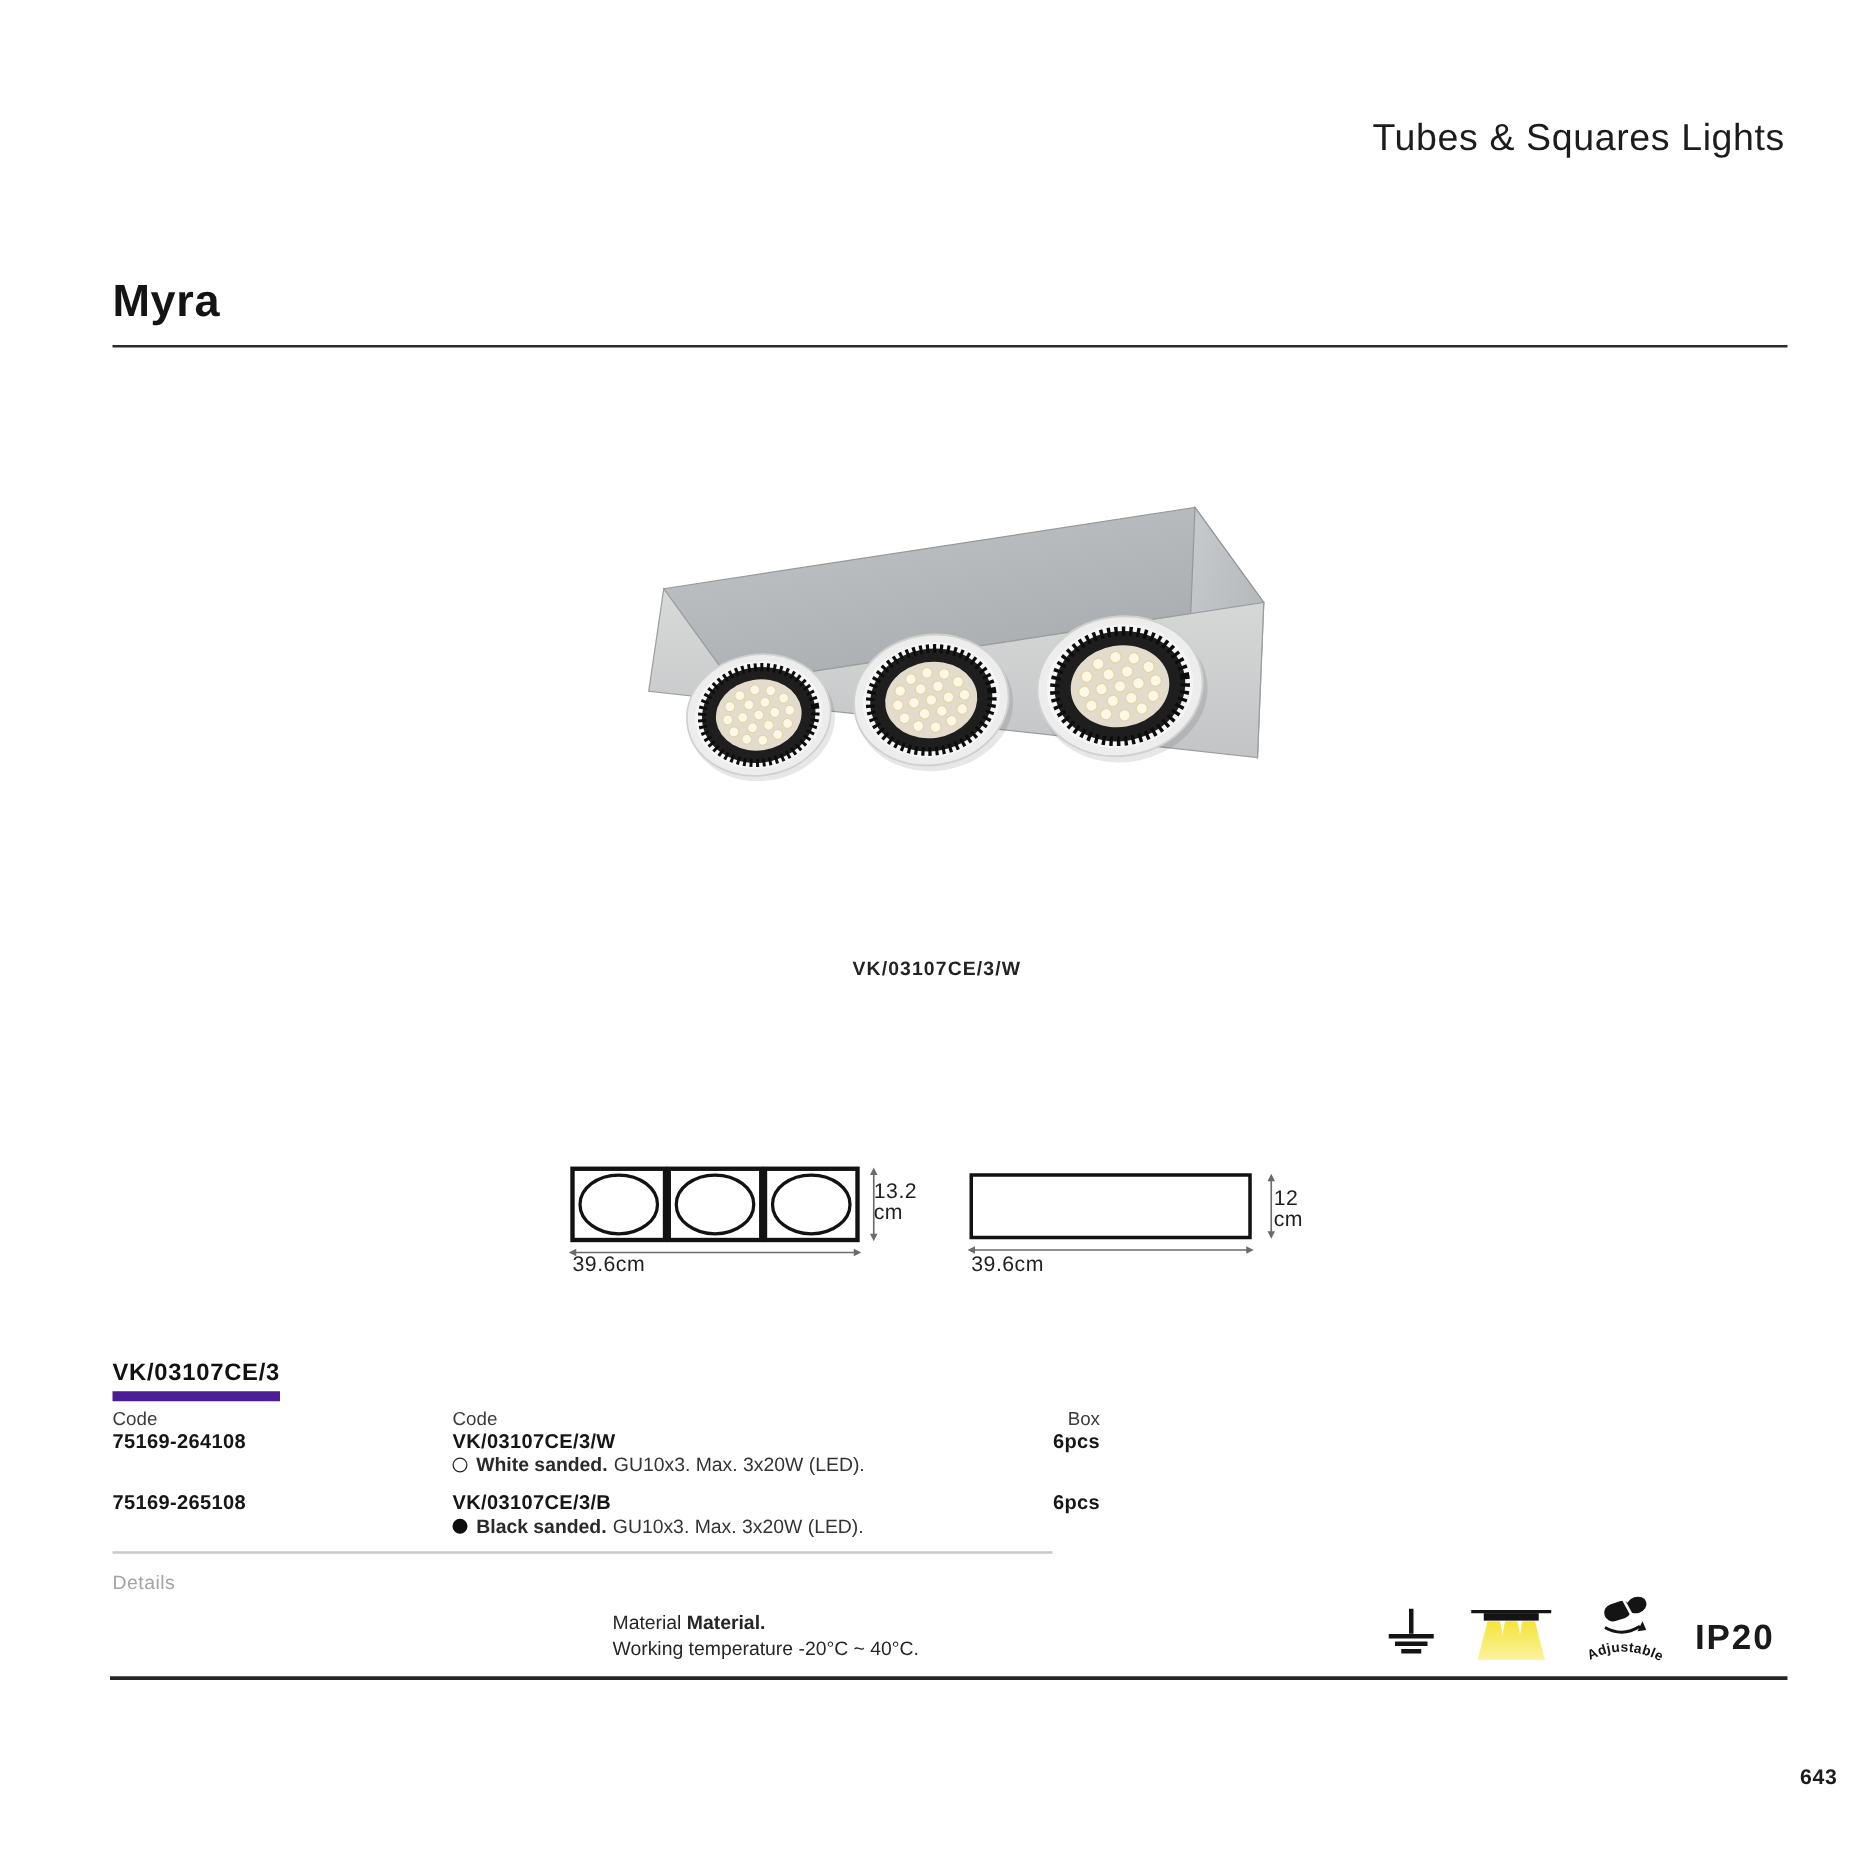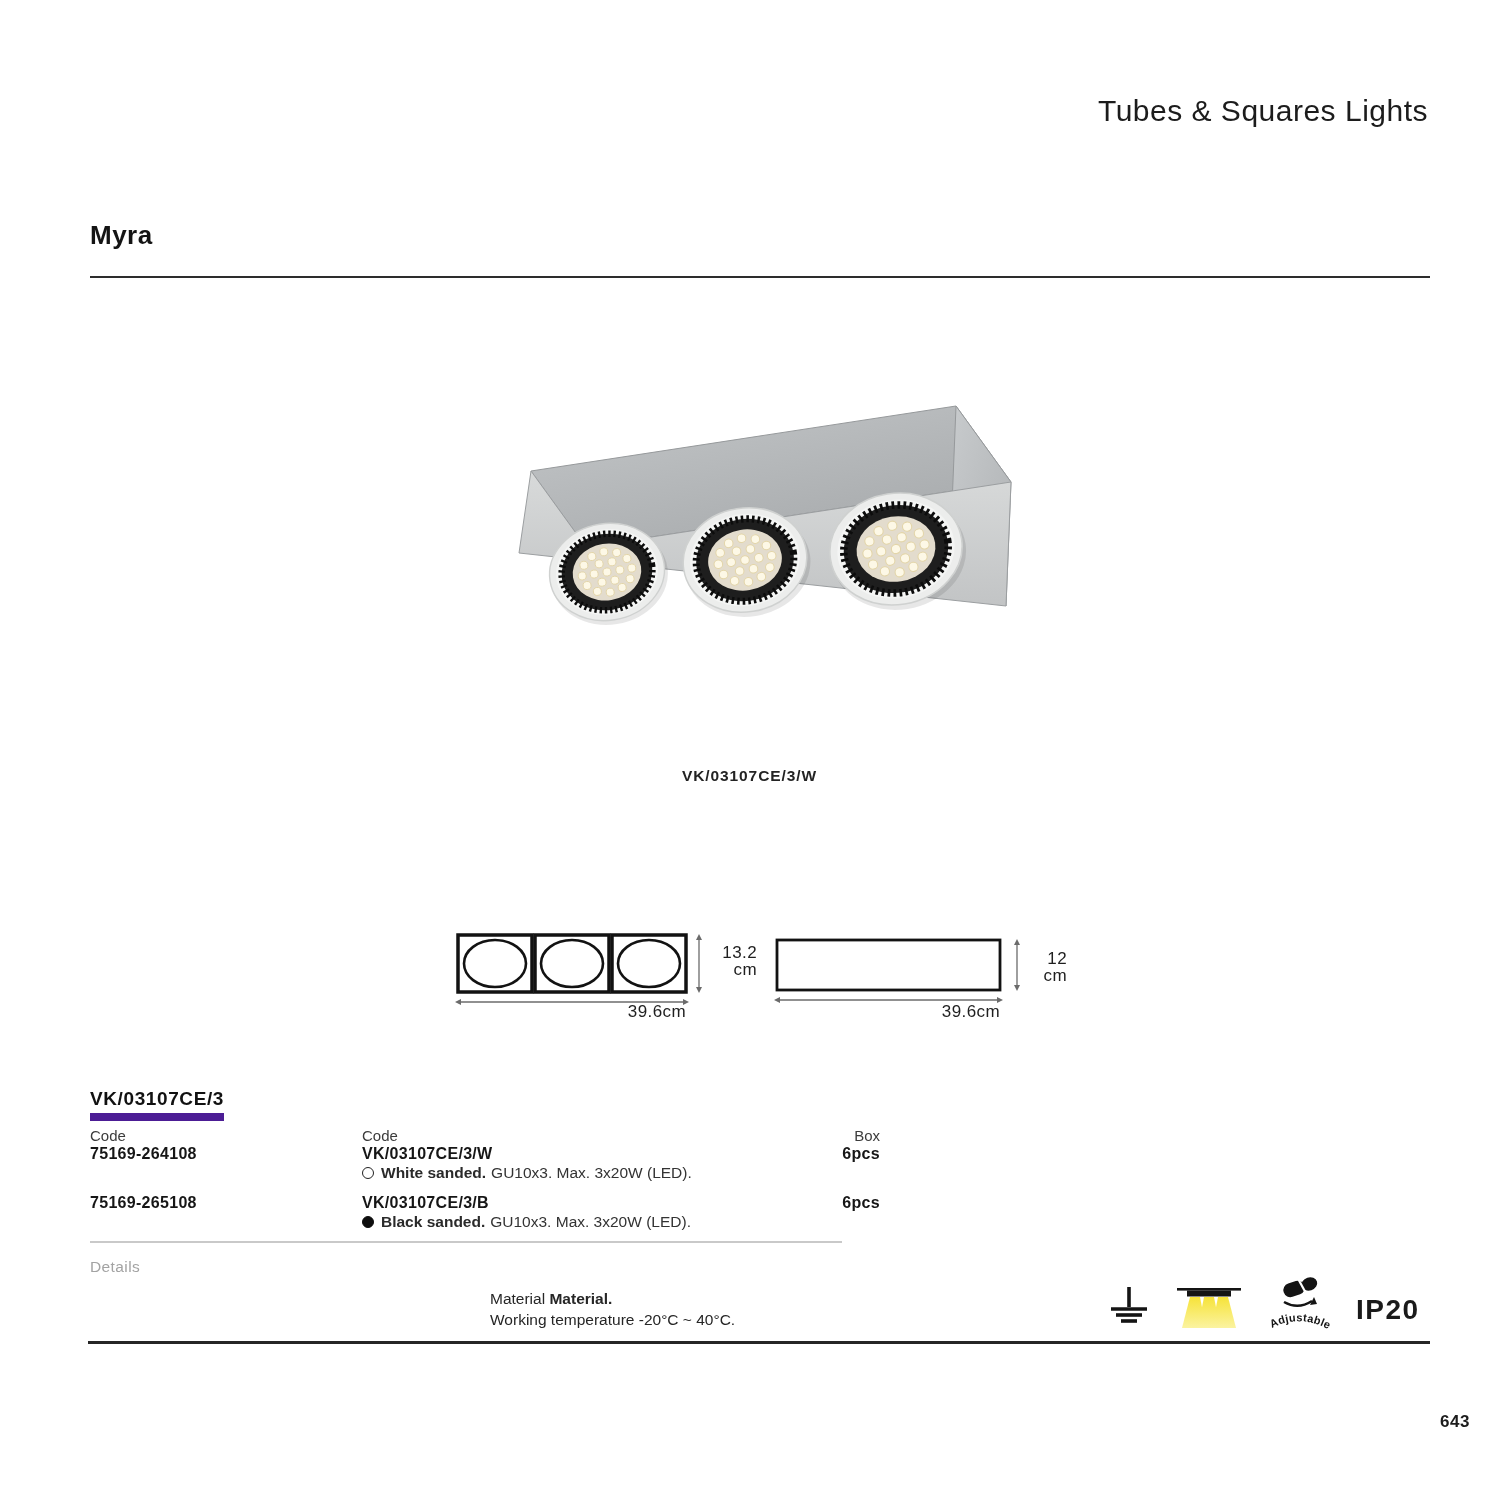--- a/index.html
+++ b/index.html
@@ -1,29 +1,29 @@
 <!DOCTYPE html>
 <html><head>
 <meta charset="utf-8">
 <style>
   * { margin:0; padding:0; box-sizing:border-box; }
   body { font-family:"Liberation Sans","DejaVu Sans",sans-serif; background:#ffffff; }
   .page { position:relative; width:1500px; height:1500px; background:#ffffff; overflow:hidden;border-radius:32px; }
 
   .category-title { position:absolute; top:94px; right:72px; font-size:30px; font-weight:400; color:#1c1c1c; letter-spacing:0.5px; }
-  .product-name { position:absolute; top:220px; left:90px; font-size:26px; font-weight:700; color:#141414; letter-spacing:0.5px; }
+  .product-name { position:absolute; top:220px; left:90px; font-size:36px; font-weight:700; color:#141414; letter-spacing:0.5px; }
   .title-rule { position:absolute; top:276px; left:90px; width:1340px; height:2px; background:#2d2d2d; }
 
   .photo { position:absolute; top:385px; left:503px; }
   .caption { position:absolute; top:767px; left:682px; font-size:15.5px; font-weight:600; color:#232323; letter-spacing:0.9px; }
 
   .dim-svg { position:absolute; }
   .dim1 { top:929px; left:452px; }
   .dim2 { top:931px; left:774px; }
-  .dim-label { position:absolute; font-size:17px; font-weight:500; color:#1f1f1f; text-align:right; line-height:17px; letter-spacing:0.4px; }
+  .dim-label { position:absolute; font-size:17px; font-weight:500; color:#1f1f1f; text-align:left; line-height:17px; letter-spacing:0.4px; }
   .lbl-h1 { top:944px; left:699px; width:58px; }
   .lbl-w1 { top:1003px; left:458px; width:228px; }
   .lbl-h2 { top:950px; left:1019px; width:48px; }
   .lbl-w2 { top:1003px; left:777px; width:223px; }
 
   .code-heading { position:absolute; top:1088px; left:90px; font-size:19px; font-weight:700; color:#111; letter-spacing:0.6px; border-bottom:8px solid #4c1d95; padding-bottom:3px; }
   .tbl { position:absolute; font-size:15px; color:#3c3c3c; }
   .c-code { left:90px; }
   .c-model { left:362px; }
   .c-box { left:780px; width:100px; text-align:right; }

